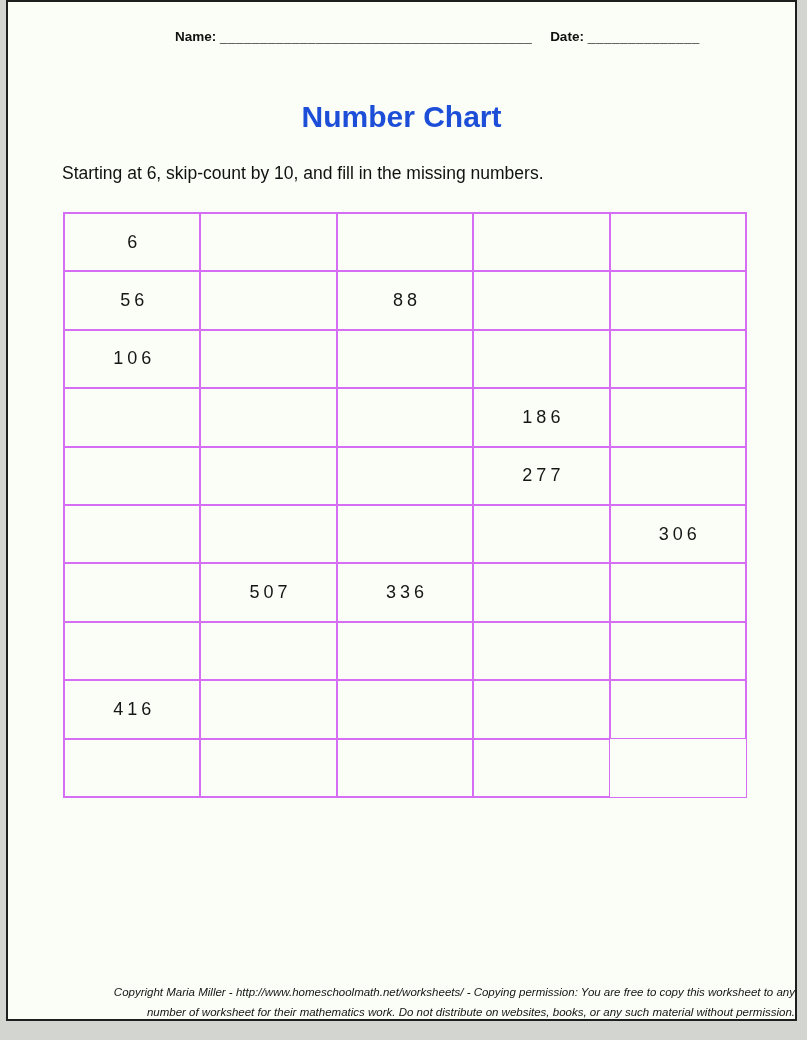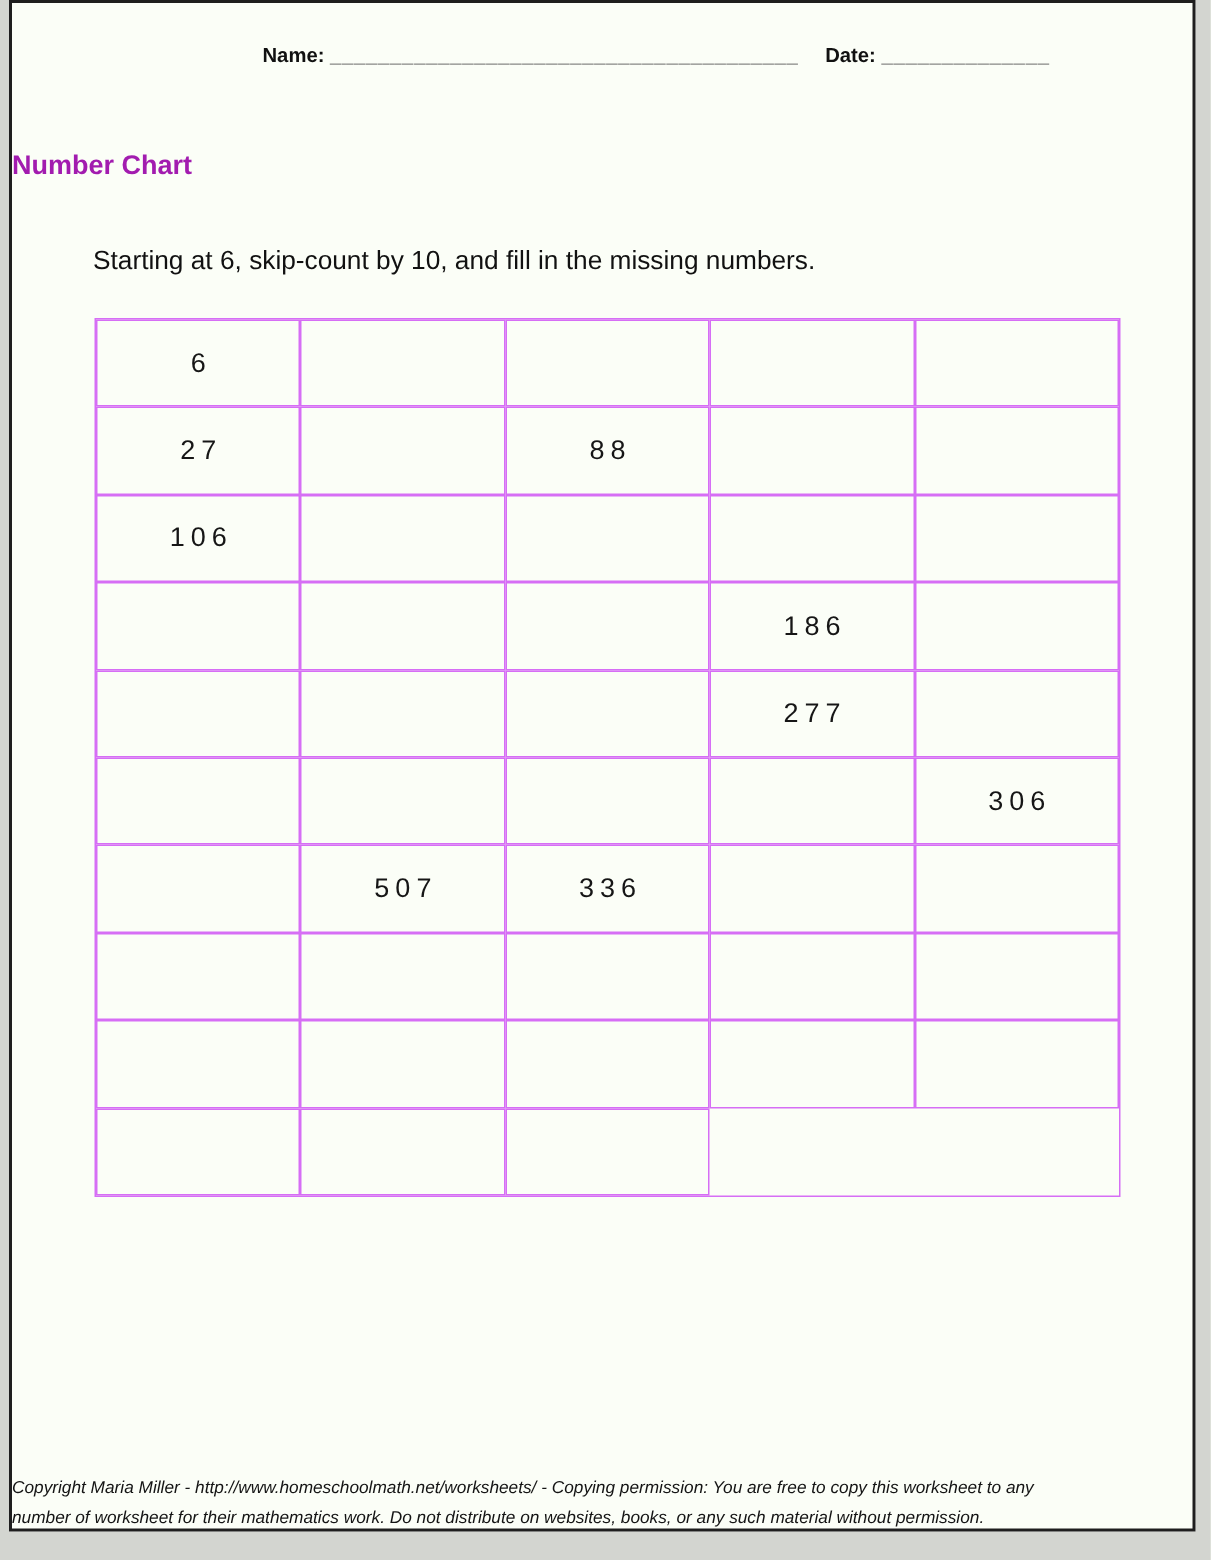--- a/index.html
+++ b/index.html
@@ -25,34 +25,35 @@
   .header {
     position: absolute;
     left: 167px;
     top: 27px;
     font-size: 13.5px;
     color: #111;
     white-space: nowrap;
   }
   .header .lbl { font-weight: bold; text-align: right; }
   .header .line {
-    font-weight: bold;
+    font-weight: normal;
     color: #444;
     letter-spacing: 0.5px;
     text-align: center;
   }
   .header .date-group { margin-left: 14px; }
   .title {
     position: absolute;
     left: 0;
     top: 98px;
     width: 100%;
-    font-size: 18px;
+    text-align: center;
+    font-size: 30px;
     font-weight: bold;
-    color: #a21caf;
+    color: #1d4ed8;
     margin: 0;
   }
   .instruction {
     position: absolute;
     left: 54px;
     top: 161px;
     font-size: 17.5px;
     color: #111;
     text-align: center;
   }
@@ -80,21 +81,21 @@
     font-size: 18px;
     color: #161616;
     letter-spacing: 4px;
     text-indent: 4px;
   }
   .footer {
     position: absolute;
     left: 0;
     top: 980px;
     width: 100%;
-    text-align: left;
+    text-align: right;
     font-size: 11.5px;
     font-style: italic;
     color: #141414;
     line-height: 20px;
   }
 </style>
 </head>
 <body>
 
 <div class="page">
@@ -120,21 +121,21 @@
       <div class="cell">
         <span></span>
       </div>
       <div class="cell">
         <span></span>
       </div>
       <div class="cell">
         <span></span>
       </div>
       <div class="cell">
-        <span>27</span>
+        <span>56</span>
       </div>
       <div class="cell">
         <span></span>
       </div>
       <div class="cell">
         <span>88</span>
       </div>
       <div class="cell">
         <span></span>
       </div>
@@ -223,20 +224,23 @@
         <span></span>
       </div>
       <div class="cell">
         <span></span>
       </div>
       <div class="cell">
         <span></span>
       </div>
       <div class="cell">
         <span></span>
+      </div>
+      <div class="cell">
+        <span>416</span>
       </div>
       <div class="cell">
         <span></span>
       </div>
       <div class="cell">
         <span></span>
       </div>
       <div class="cell">
         <span></span>
       </div>

